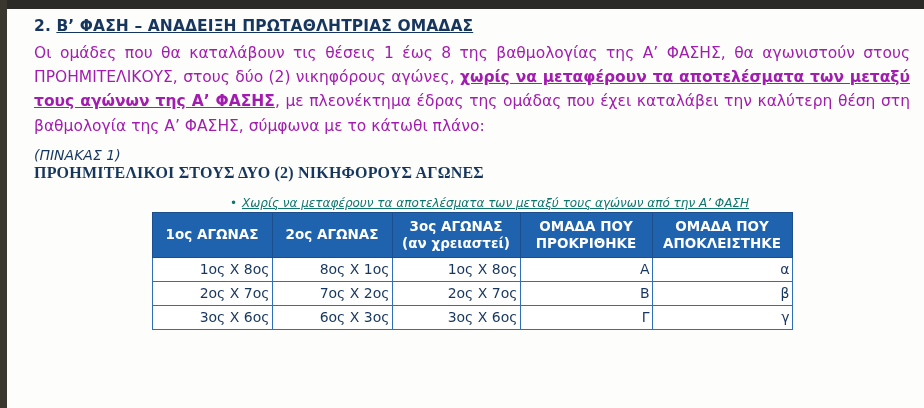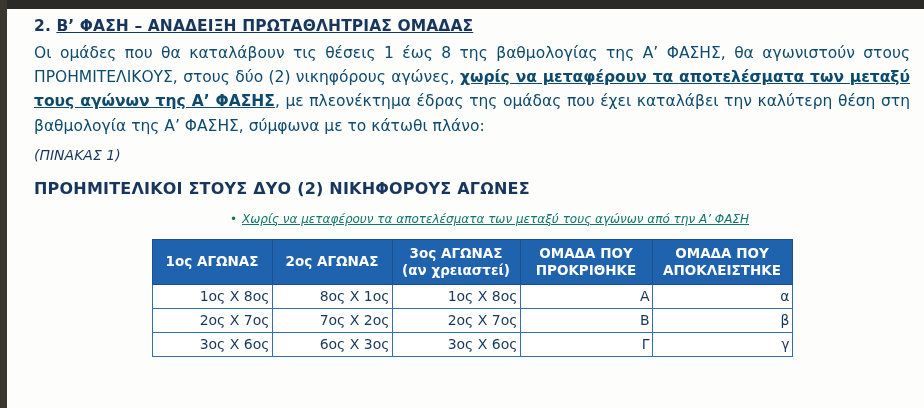--- a/index.html
+++ b/index.html
@@ -50,21 +50,21 @@
     font-weight: bold;
     color: #17365d;
     letter-spacing: 0.1px;
     margin: 2px 0 6px 0;
   }
   .heading .u {
     text-decoration: underline;
   }
   .para {
     font-size: 15.5px;
-    color: #0c4a6e;
+    color: #a21caf;
     line-height: 1.56;
     text-align: justify;
     margin: 0 0 2px 0;
   }
   .para .bu {
     font-weight: bold;
     text-decoration: underline;
   }
   .center {
     text-align: left;
@@ -72,39 +72,40 @@
   .tbl-caption-it {
     font-size: 14px;
     font-style: italic;
     color: #17365d;
     margin-top: 9px;
   }
   .tbl-caption-bold {
     font-size: 16px;
     font-weight: bold;
     color: #17365d;
-    margin-top: 16px;
+    margin-top: 1px;
     letter-spacing: 0.2px;
+    font-family: Liberation Serif, serif;
   }
   .bullet-line {
     font-size: 12px;
     font-style: italic;
     color: #0f766e;
     text-decoration: underline;
     margin: 14px 0 0 0;
     padding-left: 196px;
   }
   .bullet-dot {
     display: inline-block;
     width: 12px;
     text-decoration: none;
   }
   table.results {
     border-collapse: collapse;
-    margin: 13px auto 0 auto;
+    margin: 2px auto 0 auto;
     width: 640px;
     table-layout: fixed;
   }
   table.results th {
     background: #1f62ad;
     color: #ffffff;
     font-size: 13.5px;
     font-weight: bold;
     text-align: center;
     border: 1px solid #1a4f8c;

